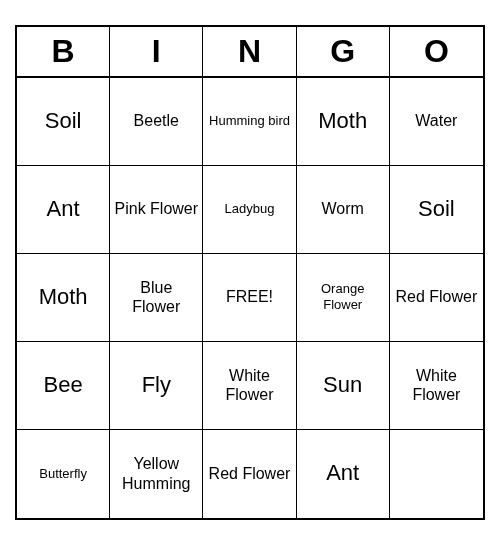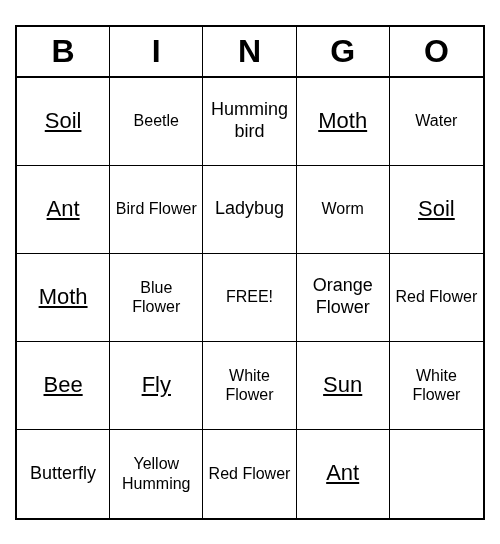--- a/index.html
+++ b/index.html
@@ -37,33 +37,32 @@
       grid-template-rows: repeat(5, 1fr);
     }
     .bingo-cell {
       border-right: 1px solid #000;
       border-bottom: 1px solid #000;
       min-height: 88px;
       display: flex;
       align-items: center;
       justify-content: center;
       text-align: center;
-      font-size: 18px;
+      font-size: 13px;
       padding: 4px;
       line-height: 1.2;
     }
     .bingo-cell:nth-child(5n) {
       border-right: none;
     }
     .bingo-cell:nth-child(n+21) {
       border-bottom: none;
     }
     .bingo-cell.large-text {
       font-size: 22px;
-      text-decoration: underline;
     }
     .bingo-cell.medium-text {
       font-size: 16px;
     }
   </style>
 </head>
 <body>
 
 <div class="bingo-card">
   <div class="bingo-header">
@@ -73,21 +72,21 @@
       <div class="bingo-header-cell">G</div>
       <div class="bingo-header-cell">O</div>
     </div>
   <div class="bingo-grid">
   <div class="bingo-cell large-text">Soil</div>
       <div class="bingo-cell medium-text">Beetle</div>
       <div class="bingo-cell">Humming bird</div>
       <div class="bingo-cell large-text">Moth</div>
       <div class="bingo-cell medium-text">Water</div>
       <div class="bingo-cell large-text">Ant</div>
-      <div class="bingo-cell medium-text">Bird Flower</div>
+      <div class="bingo-cell medium-text">Pink Flower</div>
       <div class="bingo-cell">Ladybug</div>
       <div class="bingo-cell medium-text">Worm</div>
       <div class="bingo-cell large-text">Soil</div>
       <div class="bingo-cell large-text">Moth</div>
       <div class="bingo-cell medium-text">Blue Flower</div>
       <div class="bingo-cell medium-text">FREE!</div>
       <div class="bingo-cell">Orange Flower</div>
       <div class="bingo-cell medium-text">Red Flower</div>
       <div class="bingo-cell large-text">Bee</div>
       <div class="bingo-cell large-text">Fly</div>

